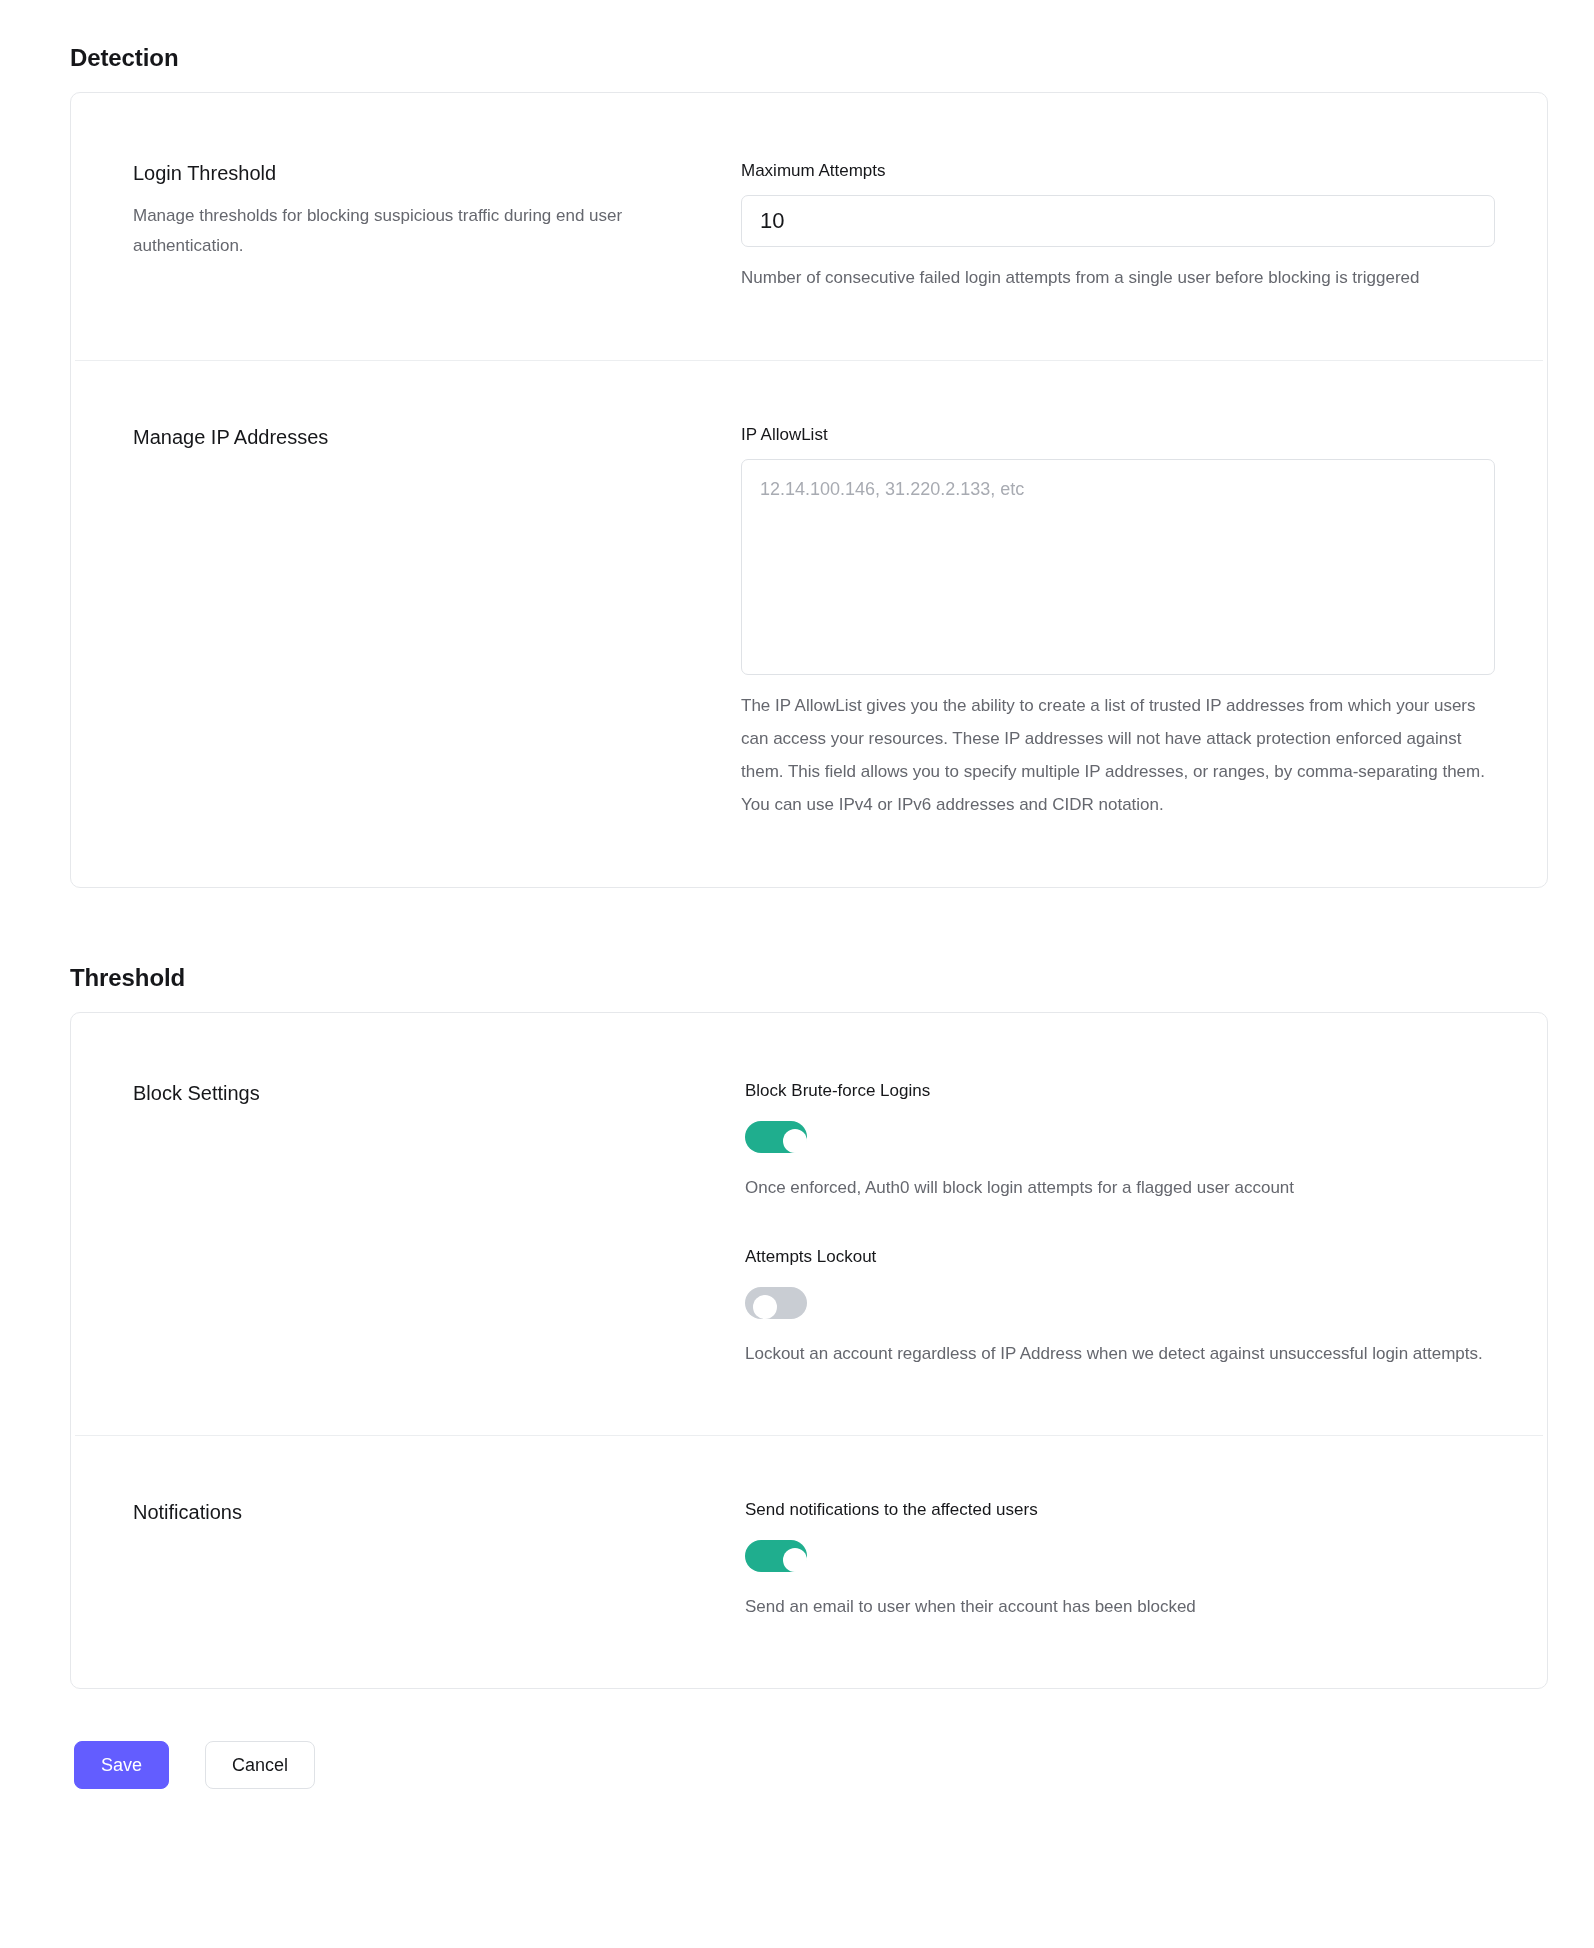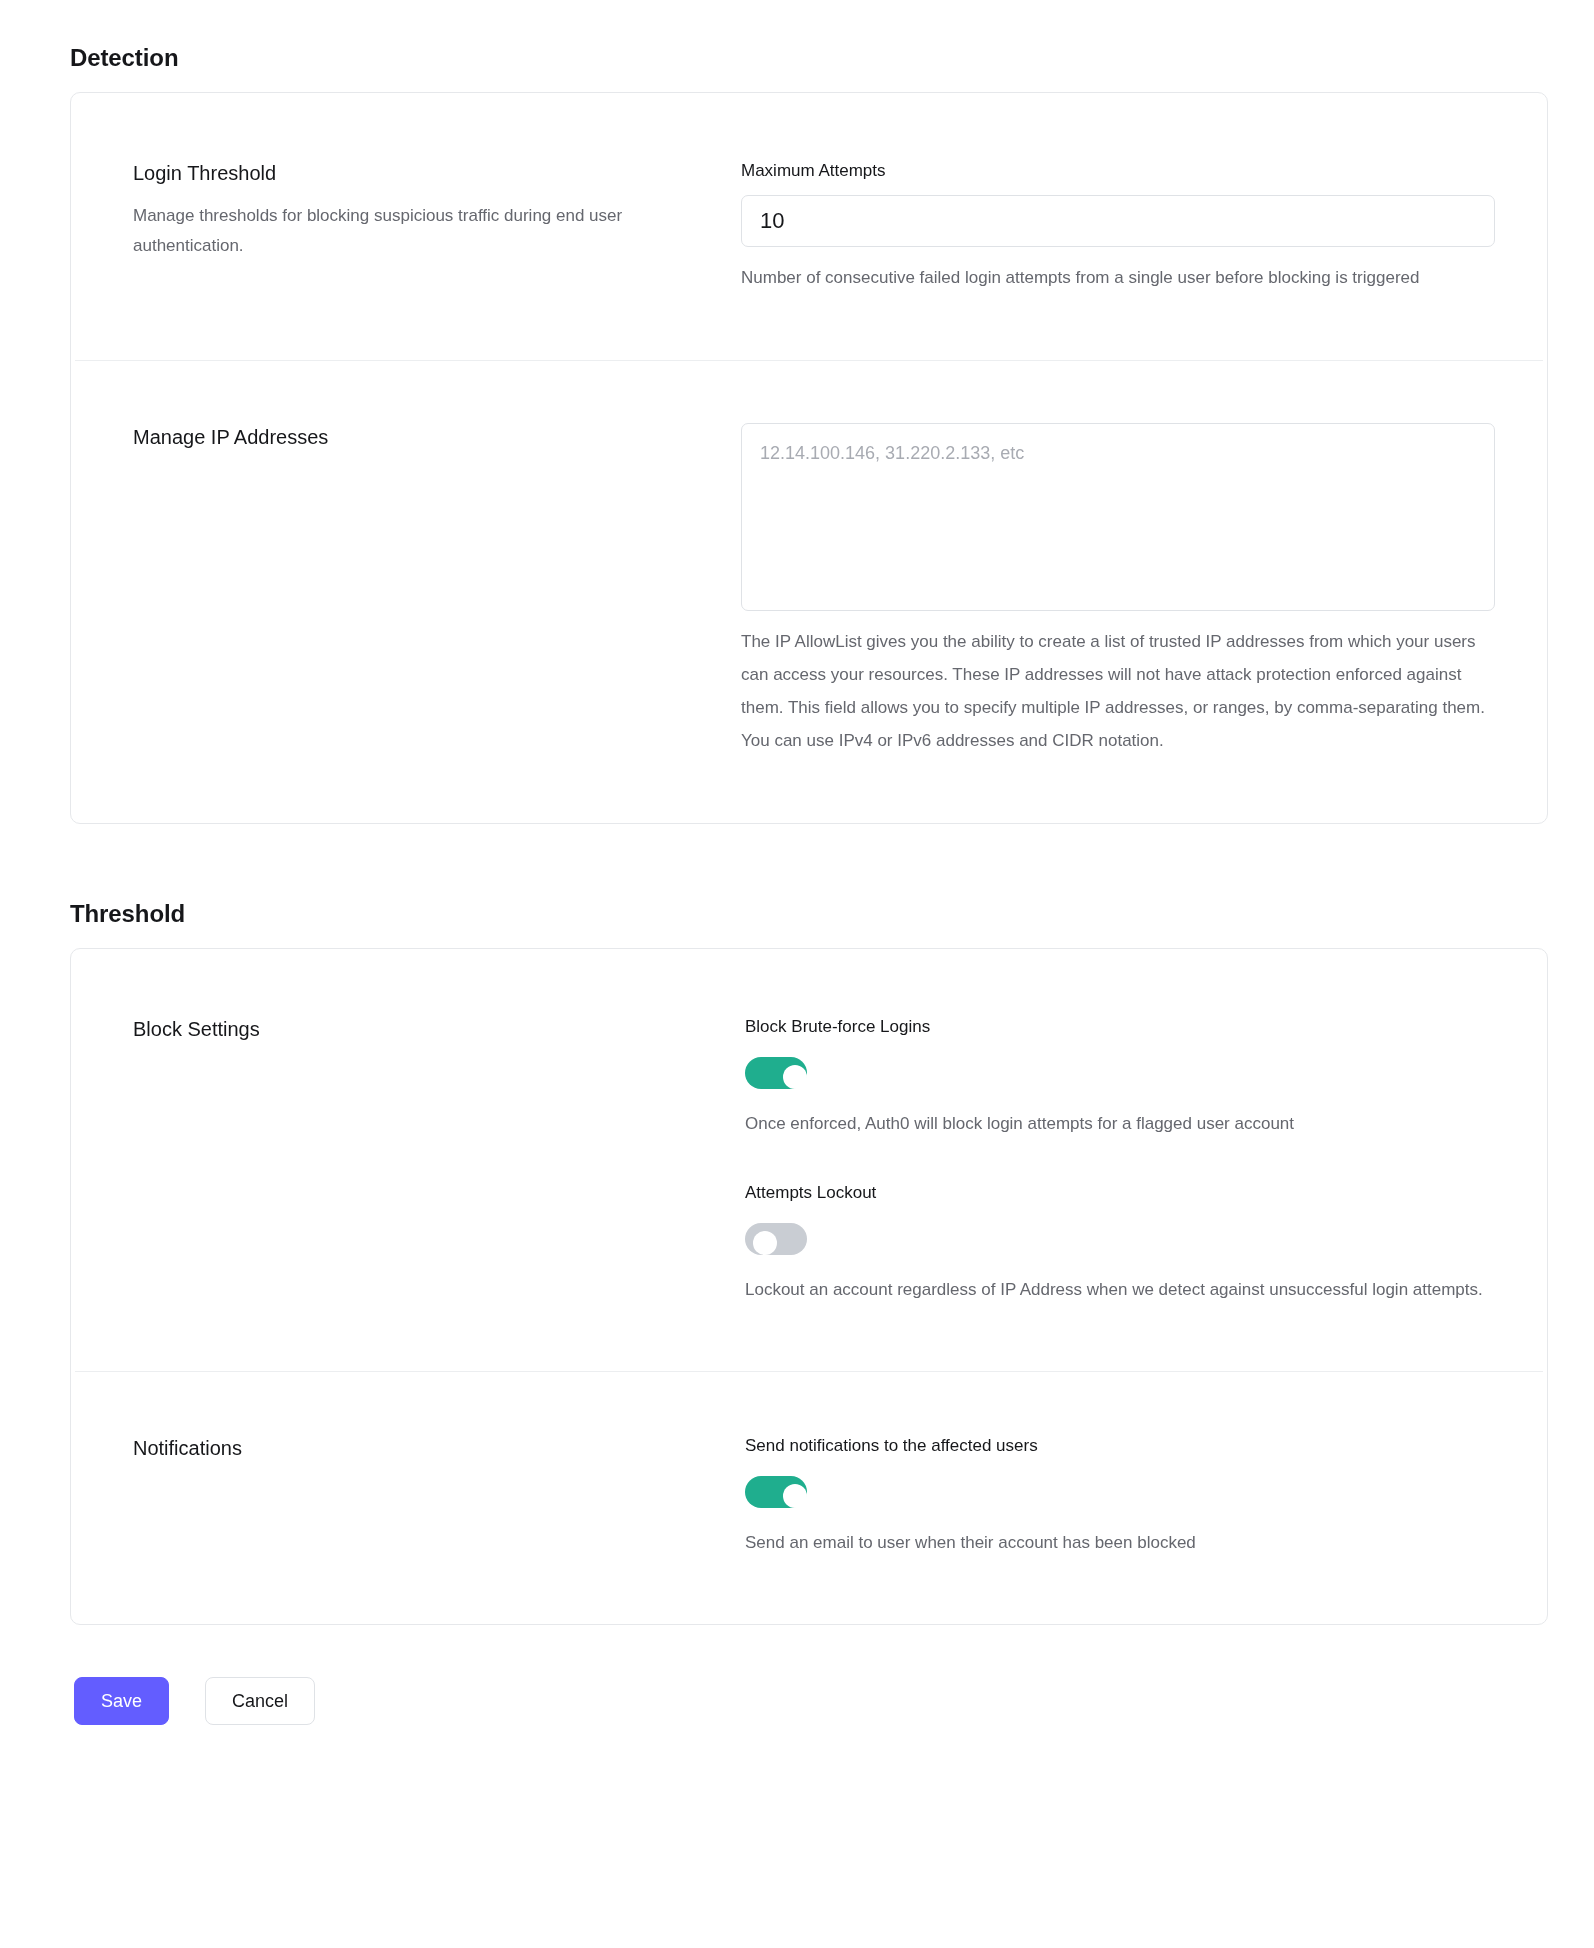--- a/index.html
+++ b/index.html
@@ -97,21 +97,21 @@
     color: #16171a;
     background: #ffffff;
     border: 1px solid #dfe2e6;
     border-radius: 7px;
     outline: none;
   }
 
   .textarea-input {
     display: block;
     width: 100%;
-    height: 188px;
+    height: 216px;
     padding: 16px 18px;
     font-size: 18px;
     font-family: "Liberation Sans", sans-serif;
     line-height: 26px;
     color: #16171a;
     background: #ffffff;
     border: 1px solid #dfe2e6;
     border-radius: 7px;
     outline: none;
     resize: none;
@@ -231,20 +231,21 @@
         <input class="text-input" type="text" value="10" style="">
         <div class="field-help">Number of consecutive failed login attempts from a single user before blocking is triggered</div>
       </div>
     </div>
 
     <div class="card-row">
       <div class="row-left">
         <div class="row-title">Manage IP Addresses</div>
       </div>
       <div class="row-right">
+        <div class="field-label">IP AllowList</div>
         <textarea class="textarea-input" placeholder="12.14.100.146, 31.220.2.133, etc" style=""></textarea>
         <div class="field-help">The IP AllowList gives you the ability to create a list of trusted IP addresses from which your users can access your resources. These IP addresses will not have attack protection enforced against them. This field allows you to specify multiple IP addresses, or ranges, by comma-separating them. You can use IPv4 or IPv6 addresses and CIDR notation.</div>
       </div>
     </div>
 
   </div>
 
   <h2 class="section-title response">Threshold</h2>
 
   <div class="card">

